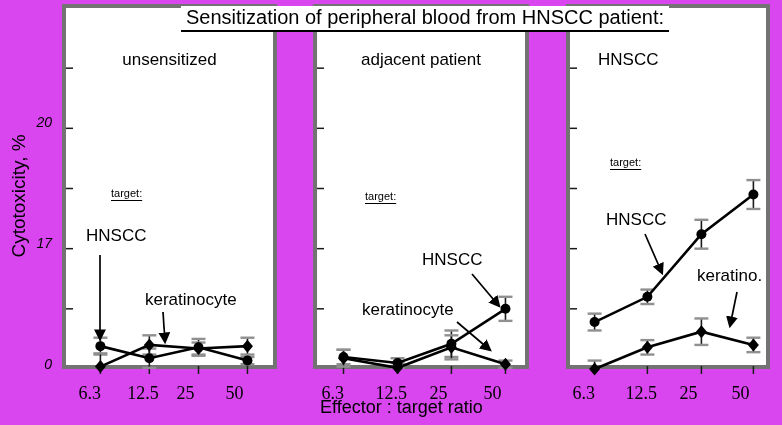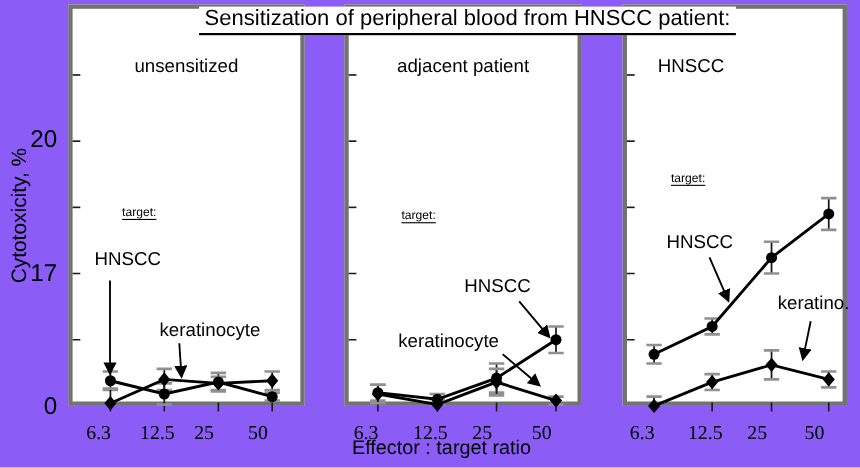--- a/index.html
+++ b/index.html
@@ -1,17 +1,17 @@
 <!DOCTYPE html>
 <html><head>
 <meta charset="utf-8">
 <style>
   html,body { margin:0; padding:0; background:#fff; }
   .figure {
-    position:relative; width:782px; height:425px; background:#8b5cf6;
+    position:relative; width:782px; height:425px; background:#d946ef;
     font-family:"Liberation Sans", sans-serif; color:#000; overflow:hidden;
   }
   .panel {
     position:absolute; top:4px; height:365px; box-sizing:border-box;
     border:4px solid #737373; background:#fff;
   }
   #panel-0 { left:62px;  width:215px; }
   #panel-1 { left:313px; width:216px; }
   #panel-2 { left:566px; width:204px; }
   .panel svg { position:absolute; left:0; top:0; overflow:visible; }
@@ -20,31 +20,31 @@
   .target-heading { position:absolute; font-size:11px; text-decoration:underline; text-underline-offset:3px; }
   #panel-0 .target-heading { left:45px;  top:179px; }
   #panel-1 .target-heading { left:48px;  top:182px; }
   #panel-2 .target-heading { left:40px;  top:148px; }
   .series-label { position:absolute; font-size:17px; white-space:nowrap; }
   #panel-0 .s1 { left:20px;  top:218px; }
   #panel-0 .s2 { left:79px;  top:282px; }
   #panel-1 .s1 { left:105px; top:242px; }
   #panel-1 .s2 { left:45px;  top:292px; }
   #panel-2 .s1 { left:36px;  top:202px; }
-  #panel-2 .s2 { left:137px; top:258px; }
+  #panel-2 .s2 { left:127px; top:258px; }
   .fig-title {
     position:absolute; left:181px; top:6px; z-index:5; background:#fff;
     font-size:20px; padding:0 5px 1px 5px; border-bottom:2px solid #000; white-space:nowrap;
   }
   .xlabel { position:absolute; left:320px; top:397px; width:222px; text-align:left; font-size:18px; }
   .ylabel {
     position:absolute; left:-81px; top:185px; width:200px; height:22px;
     text-align:center; font-size:19px; transform:rotate(-90deg);
   }
-  .ytick { position:absolute; left:18px; width:34px; text-align:right; font-size:22px; }
+  .ytick { position:absolute; left:18px; width:34px; text-align:right; font-size:14px;font-style:italic; }
   #ytick-20 { top:114px; } #ytick-10 { top:235px; } #ytick-0 { top:356px; }
   .xtick { position:absolute; width:44px; text-align:left; font-size:18px; top:375px;font-family:Liberation Serif, serif; }
 </style>
 </head>
 <body>
 
 <div class="figure">
 
   <div class="fig-title">Sensitization of peripheral blood from HNSCC patient:</div>
 

